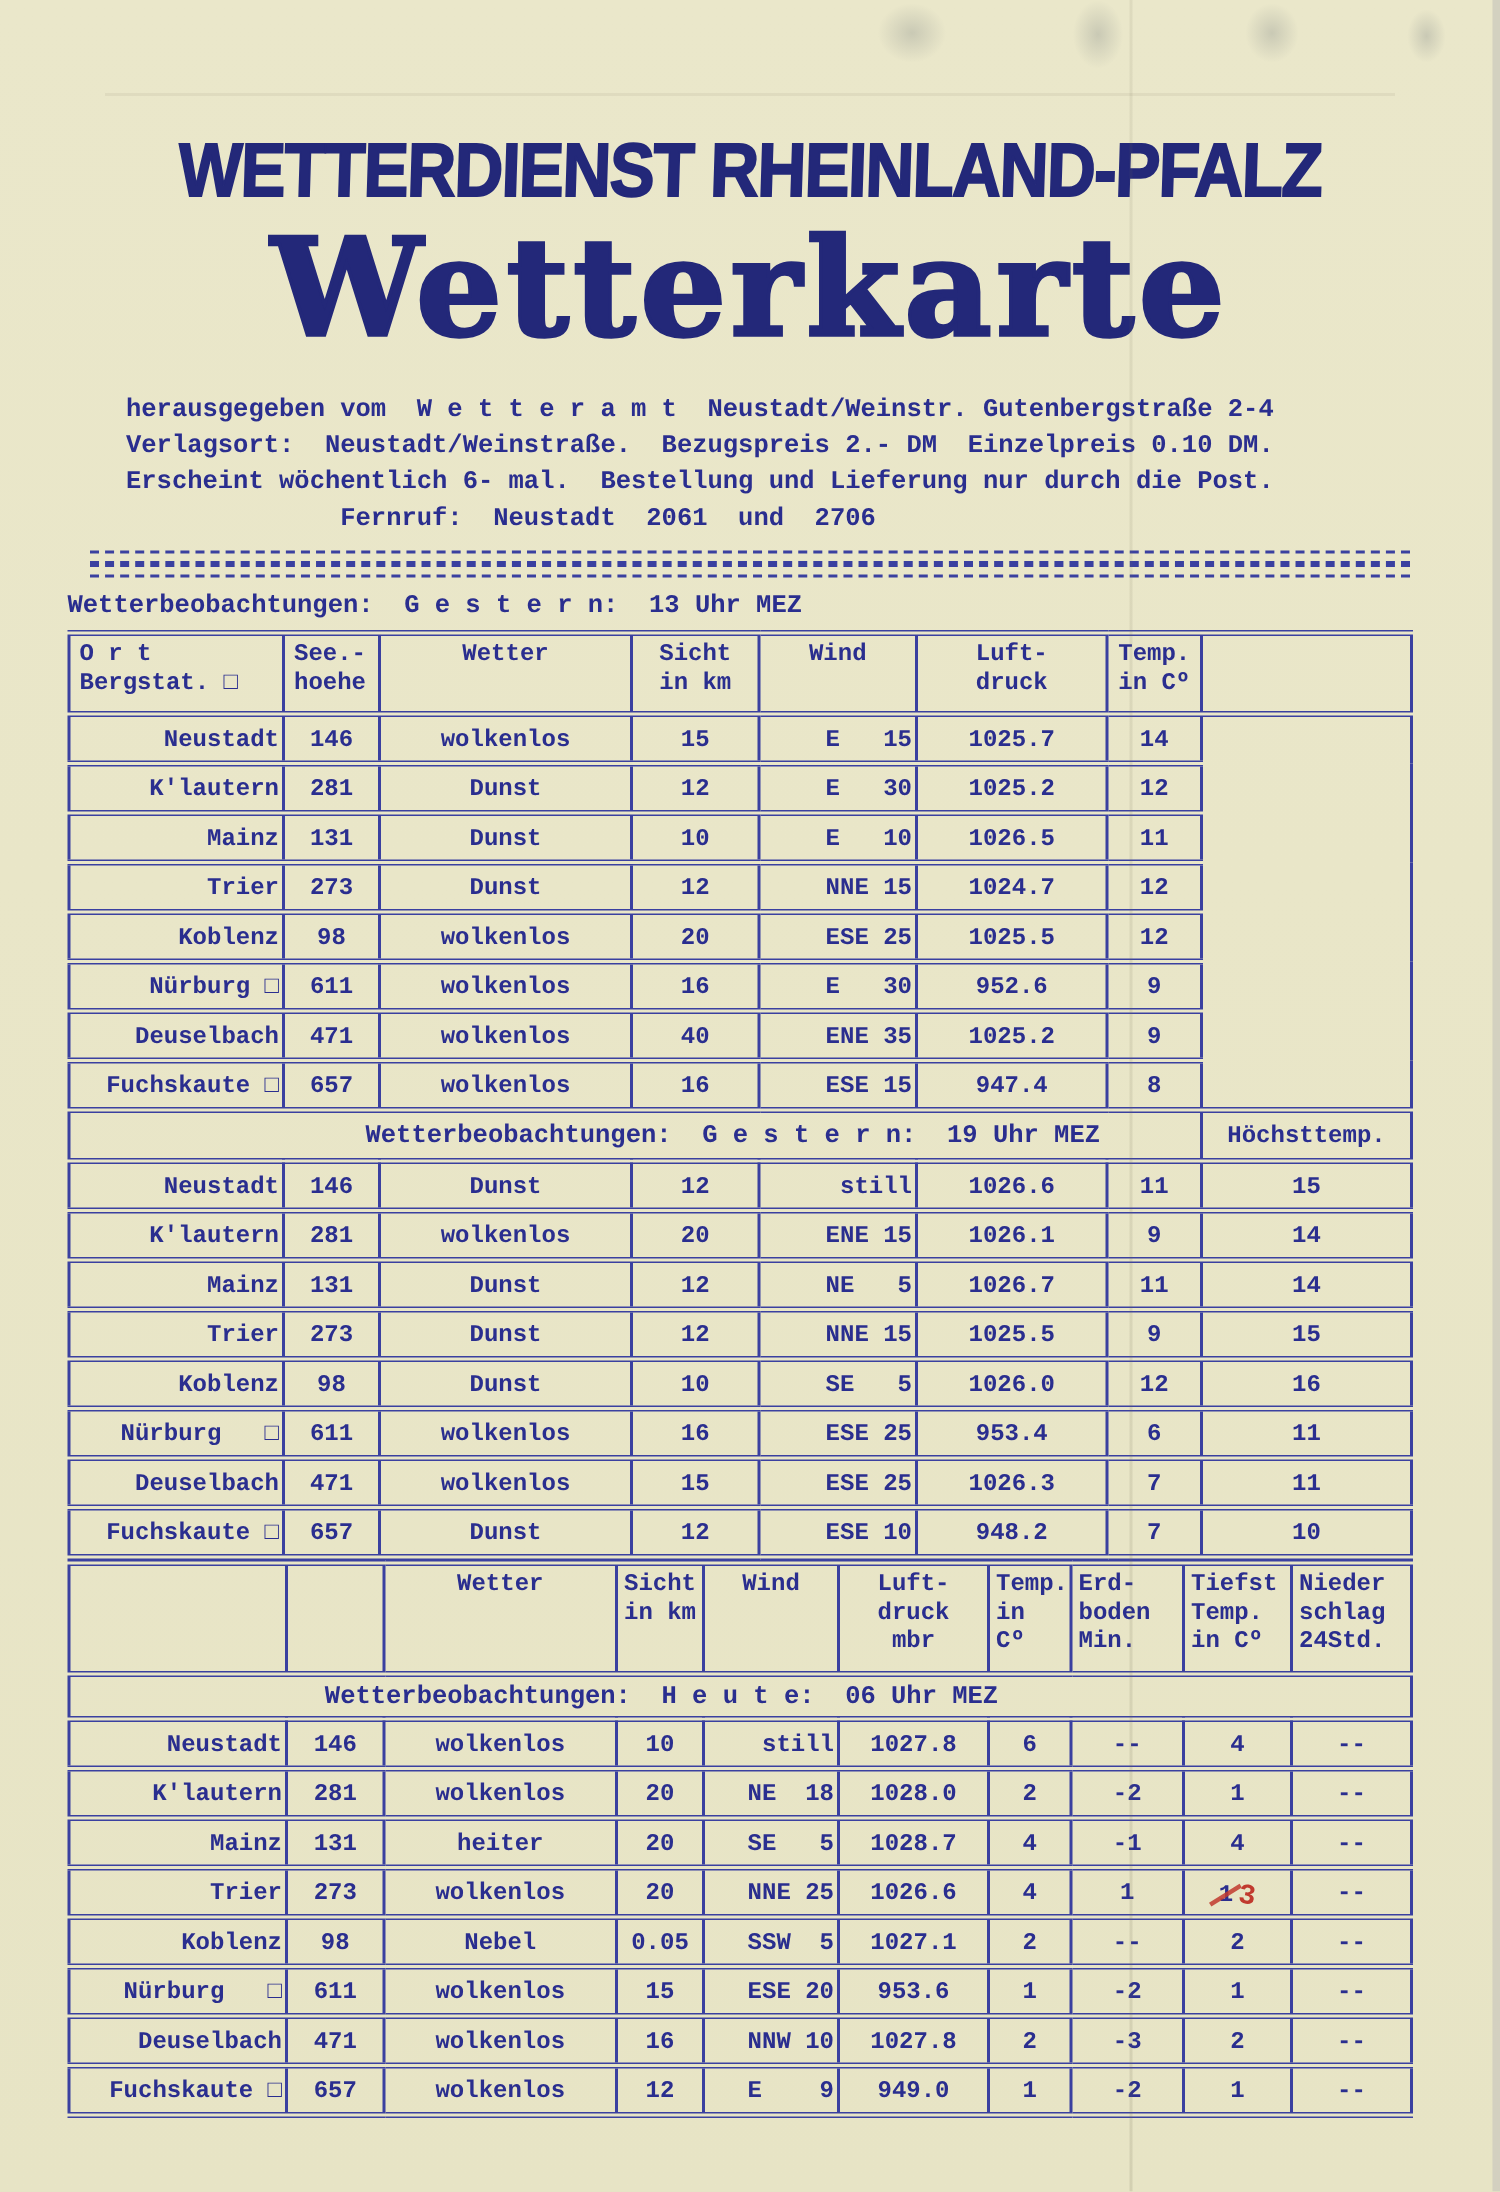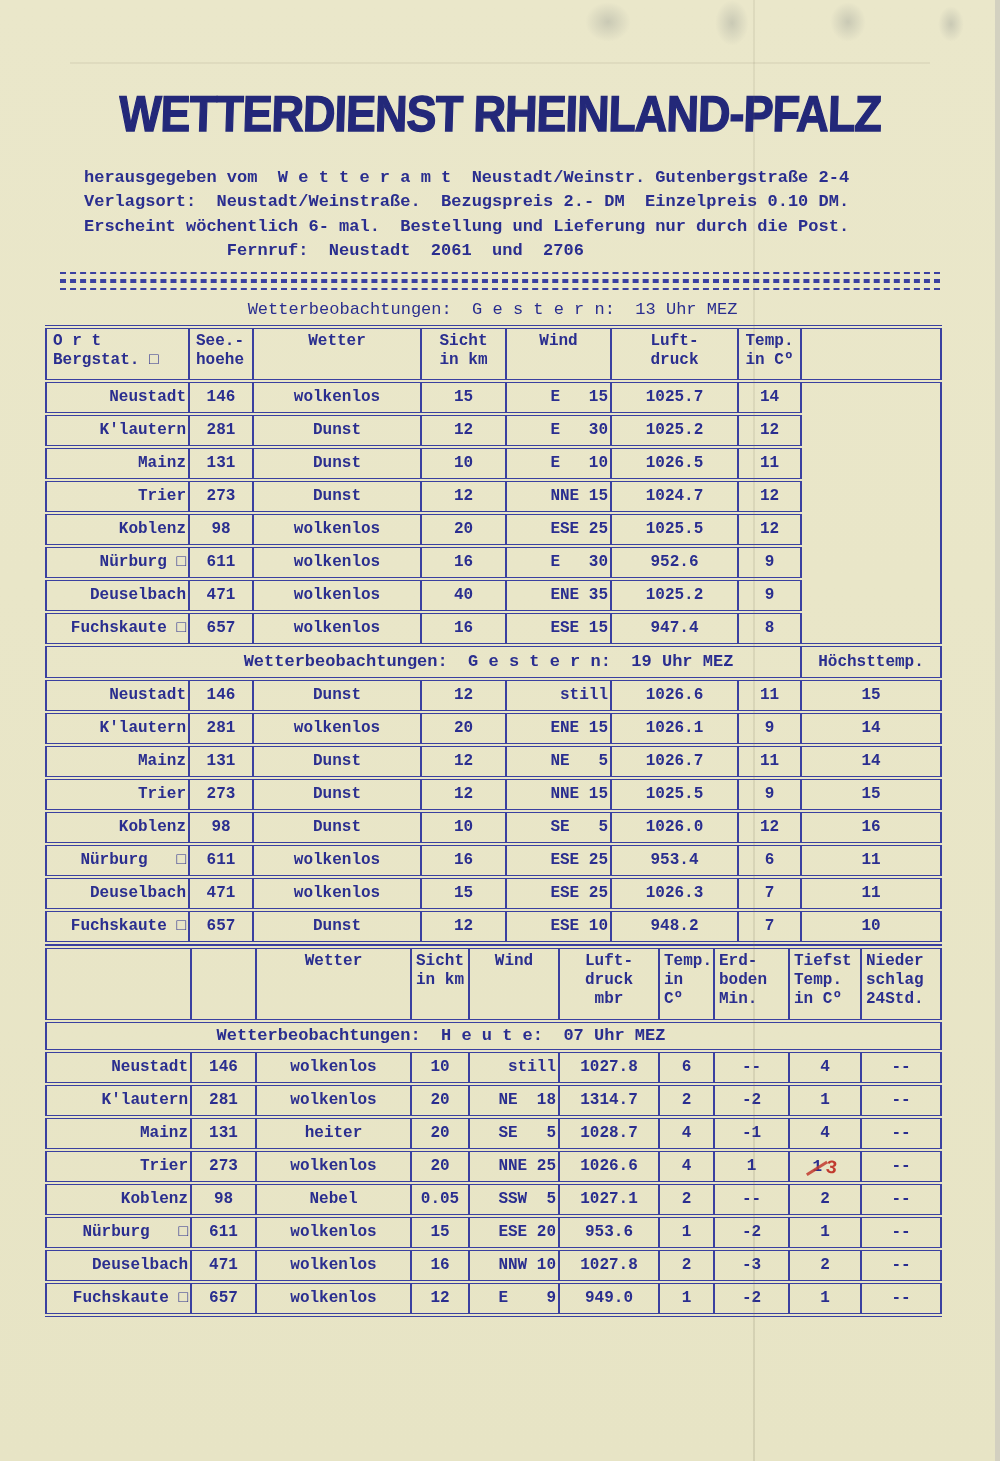--- a/index.html
+++ b/index.html
@@ -53,22 +53,22 @@
 
   .edition-wrap{margin:8px 60px 0 60px;}
   .double-rule{height:5px;border-top:2px dashed var(--border);border-bottom:2px dashed var(--border);}
   .edition-bar{display:flex;justify-content:space-between;align-items:center;height:34px;
     font-size:17px;font-weight:bold;white-space:pre;}
   .edition-bar .jahrgang{margin-left:32px;}
   .edition-bar .datum{margin-left:-40px;}
   .edition-bar .nummer{margin-right:32px;}
   .nummer-value{font-size:20px;display:inline-block;transform:translateY(-3px);margin-left:14px;}
 
-  .section-title{width:895px;margin:10px 0 6px 45px;text-align:center;
-    font-size:17px;font-weight:normal;white-space:pre;}
+  .section-title{width:895px;margin:10px 0 6px 45px;
+    font-size:17px;font-weight:bold;white-space:pre;}
 
   
   table{border-collapse:collapse;table-layout:fixed;width:895px;margin-left:45px;
     font-size:16px;font-weight:bold;color:var(--ink);}
   td,th{border-left:2px solid var(--border);border-right:2px solid var(--border);
     border-top:4px double var(--border);border-bottom:4px double var(--border);
     padding:1px 2px;text-align:center;white-space:pre;overflow:hidden;}
   th{white-space:pre-line;line-height:1.18;font-weight:bold;vertical-align:top;padding-top:3px;}
   .tblA td{height:27px;}
   .tblC td{height:27px;}
@@ -93,20 +93,21 @@
 <body>
 
 <div class="page">
   <div class="smudge sm1"></div>
   <div class="smudge sm2"></div>
   <div class="smudge sm3"></div>
   <div class="smudge sm4"></div>
   <div class="scuff"></div>
 
   <div class="agency">WETTERDIENST RHEINLAND-PFALZ</div>
+  <div class="main-title">Wetterkarte</div>
 
   <div class="publisher">
     <div>herausgegeben vom  W e t t e r a m t  Neustadt/Weinstr. Gutenbergstraße 2-4</div>
     <div>Verlagsort:  Neustadt/Weinstraße.  Bezugspreis 2.- DM  Einzelpreis 0.10 DM.</div>
     <div>Erscheint wöchentlich 6- mal.  Bestellung und Lieferung nur durch die Post.</div>
     <div>              Fernruf:  Neustadt  2061  und  2706</div>
   </div>
 
   <div class="edition-wrap">
     <div class="double-rule"></div>
@@ -316,21 +317,21 @@
       <col style="width:58px">
         <col style="width:90px">
         <col style="width:100px">
       <col style="width:55px">
         <col style="width:75px">
         <col style="width:72px">
       <col style="width:80px">
     </colgroup>
     <tbody>
       <tr class="sec-full">
-        <td colspan="10">Wetterbeobachtungen:  H e u t e:  07 Uhr MEZ</td>
+        <td colspan="10">Wetterbeobachtungen:  H e u t e:  06 Uhr MEZ</td>
       </tr>
     </tbody>
     <thead id="t3-head">
         <tr>
           <th></th>
           <th></th>
           <th>Wetter</th>
           <th>Sicht
 in km</th>
           <th>Wind</th>
@@ -362,21 +363,21 @@
           <td>--</td>
           <td>4</td>
           <td>--</td>
         </tr>
         <tr>
           <td>K'lautern</td>
           <td>281</td>
           <td>wolkenlos</td>
           <td>20</td>
           <td>NE  18</td>
-          <td>1314.7</td>
+          <td>1028.0</td>
           <td>2</td>
           <td>-2</td>
           <td>1</td>
           <td>--</td>
         </tr>
         <tr>
           <td>Mainz</td>
           <td>131</td>
           <td>heiter</td>
           <td>20</td>

